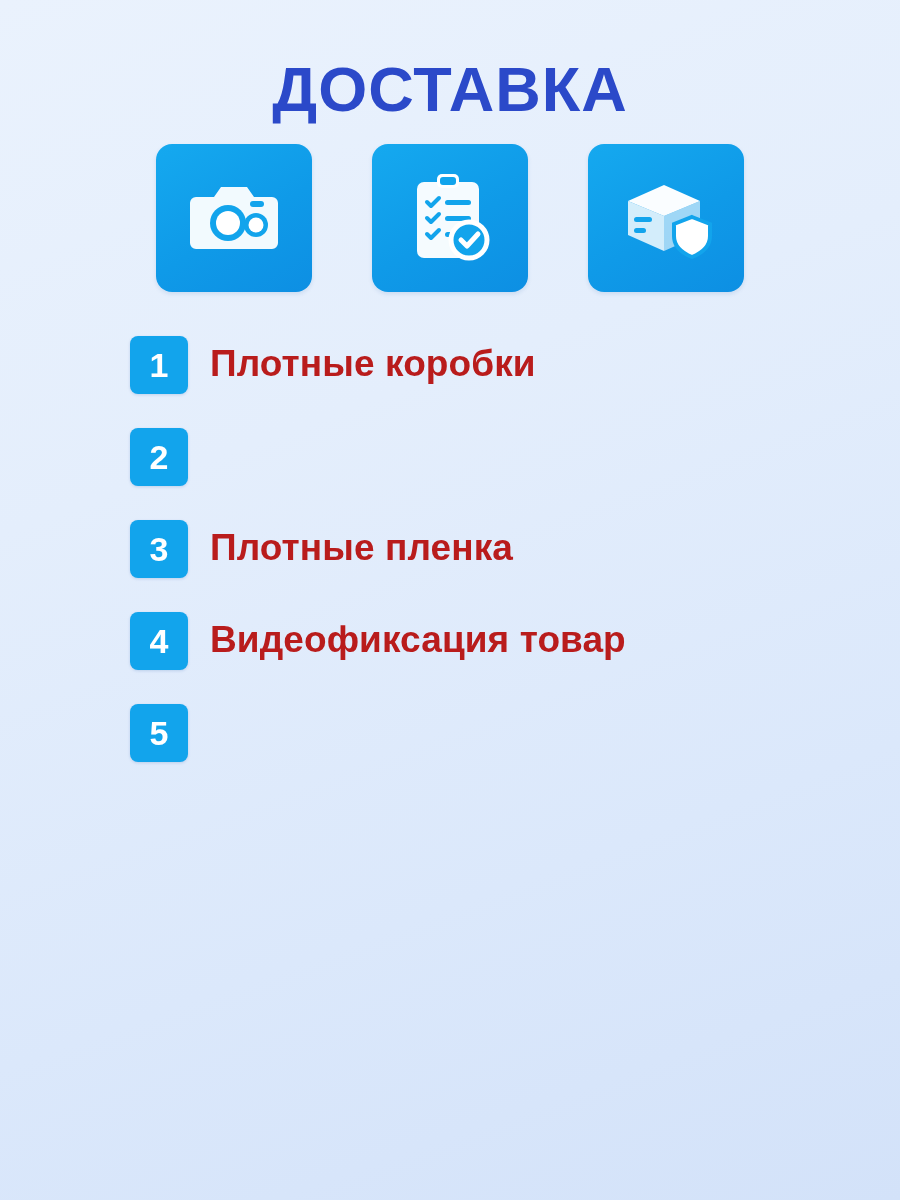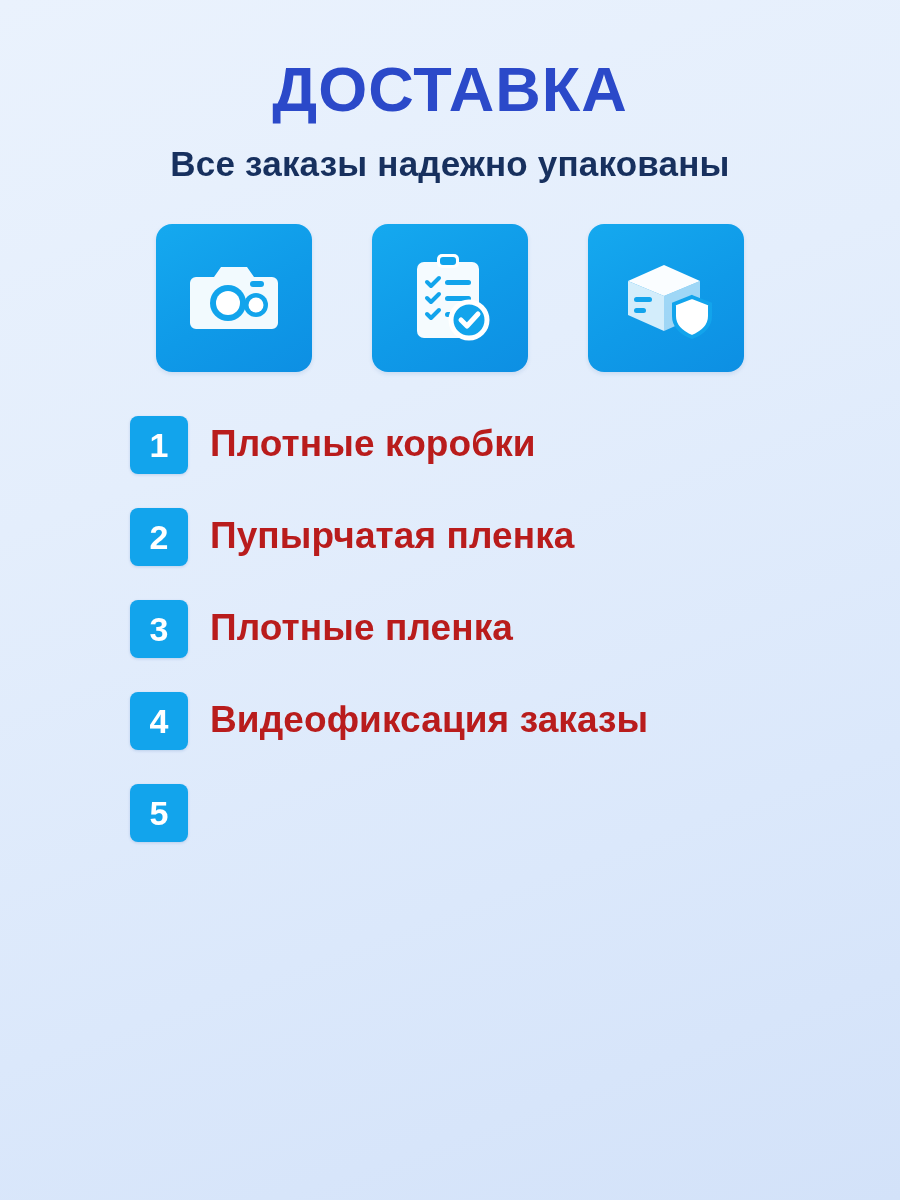--- a/index.html
+++ b/index.html
@@ -109,21 +109,20 @@
   .item-last .item-text {
     line-height: 1.22;
   }
 </style>
 </head>
 <body>
 
 <div class="page">
 
   <h1 class="title">ДОСТАВКА</h1>
-  <h2 class="subtitle">Все заказы надежно упакованы</h2>
 
   <div class="icon-row">
 
     <div class="icon-tile">
       <span>
         <svg width="96" height="82" viewBox="0 0 96 82" fill="none">
           <path d="M10 20h18l7-10h26l7 10h18a6 6 0 0 1 6 6v40a6 6 0 0 1-6 6H10a6 6 0 0 1-6-6V26a6 6 0 0 1 6-6z" fill="#ffffff" opacity="0.95"></path>
           <circle cx="42" cy="46" r="18" fill="#12a4ec"></circle>
           <circle cx="42" cy="46" r="12" fill="#ffffff"></circle>
           <circle cx="70" cy="48" r="12" fill="#12a4ec"></circle>
@@ -170,31 +169,30 @@
 
   <ul class="list">
 
     <li class="list-item">
       <span class="num-badge">1</span>
       <span class="item-text">Плотные коробки</span>
     </li>
 
     <li class="list-item">
       <span class="num-badge">2</span>
-      <span class="item-text">Пупырчатая пленка</span>
     </li>
 
     <li class="list-item">
       <span class="num-badge">3</span>
       <span class="item-text">Плотные пленка</span>
     </li>
 
     <li class="list-item">
       <span class="num-badge">4</span>
-      <span class="item-text">Видеофиксация заказы</span>
+      <span class="item-text">Видеофиксация товар</span>
     </li>
 
     <li class="list-item item-last">
       <span class="num-badge">5</span>
     </li>
 
   </ul>
 
 </div>
 

